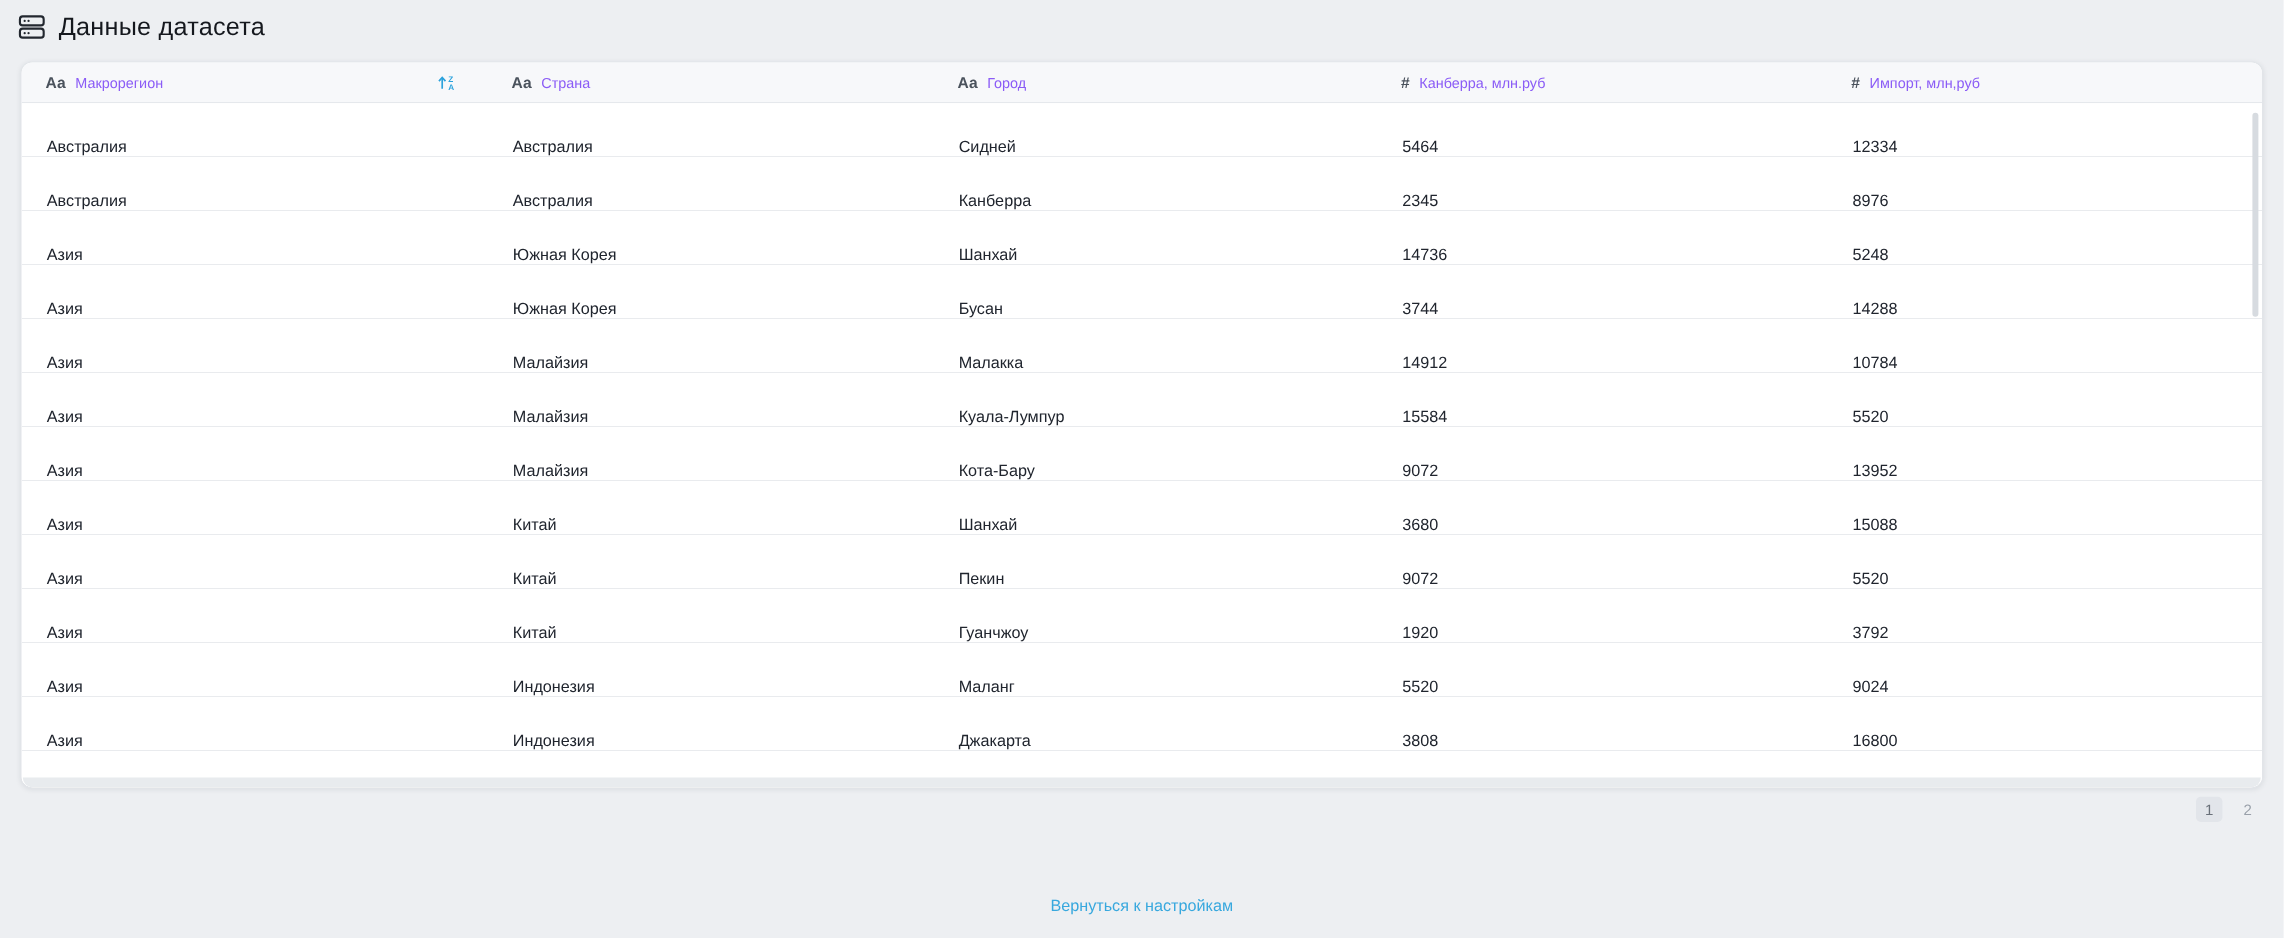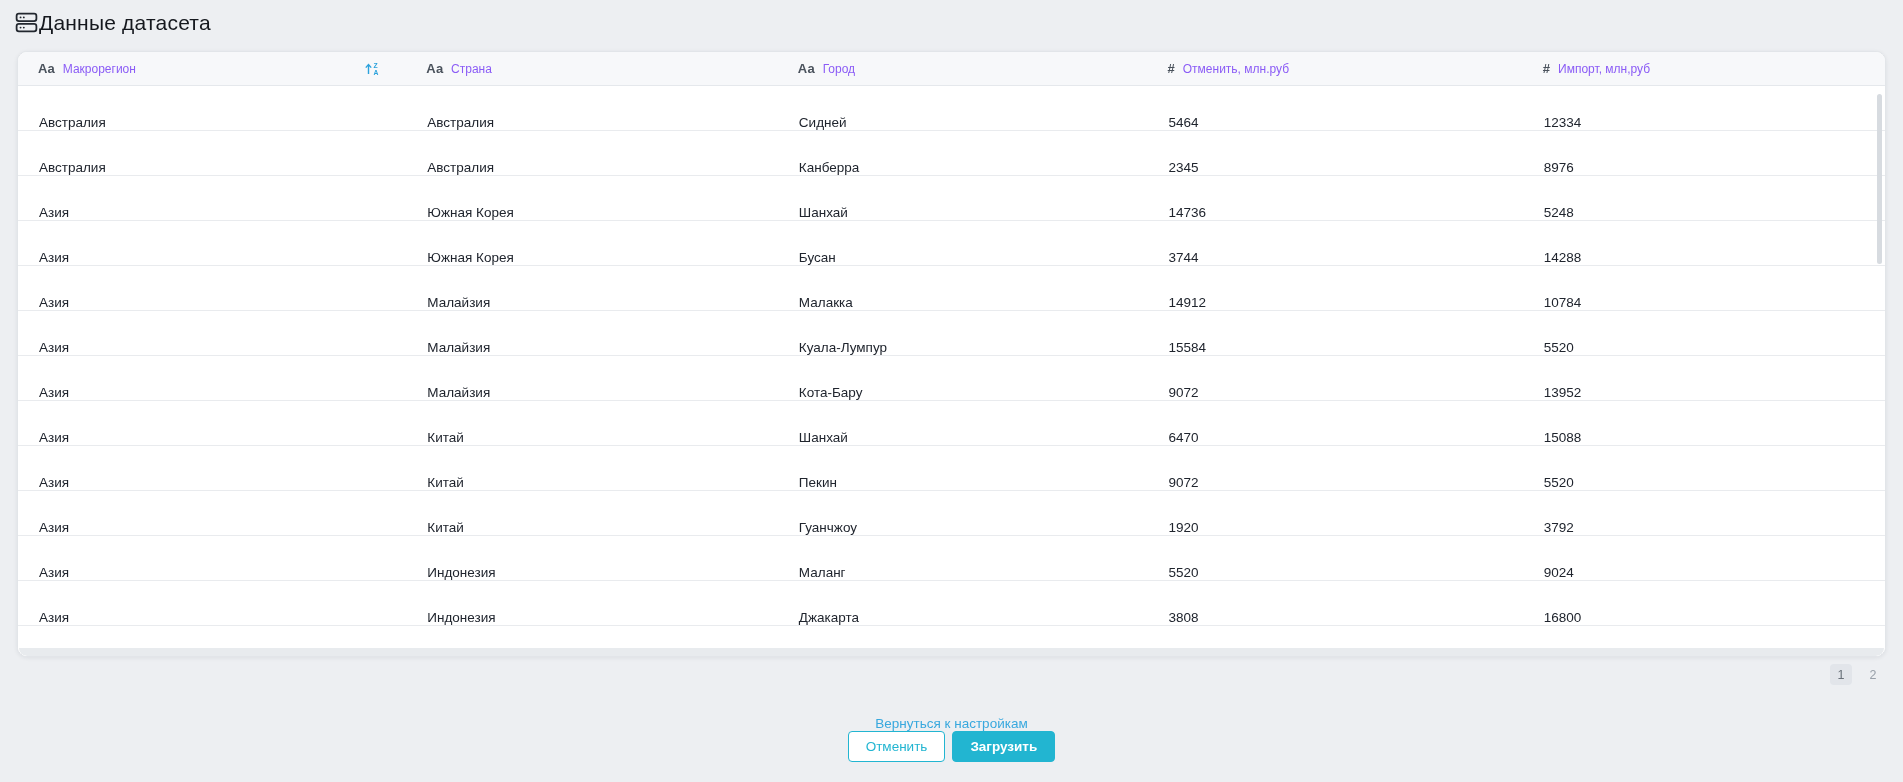--- a/index.html
+++ b/index.html
@@ -9,21 +9,21 @@
   *{box-sizing:border-box; margin:0; padding:0;}
   html,body{width:1903px; height:782px; overflow:hidden;}
   body{
     background:var(--page-bg);
     font-family:"Liberation Sans", sans-serif;
     color:#1f242d;
     position:relative;
   }
   
   .page-head{padding:10px 16px 0 14px;}
-  .title-row{display:flex; align-items:center; }
+  .title-row{display:flex; align-items:center; gap:10px;}
   .db-icon{width:25px; height:25px; color:#22272f; flex:0 0 auto;}
   .page-title{font-size:21px; font-weight:500; color:#15181e; letter-spacing:.2px;}
   .page-subtitle{font-size:12.5px; color:#8b929c; margin:3px 0 0 3px;}
 
   
   .card{
     position:relative;
     margin:16px 17px 0 17px;
     height:606px;
     background:#fff;
@@ -146,21 +146,21 @@
     <div class="th c1">
       <span class="prefix">Аа</span>
       <span class="label">Страна</span>
     </div>
     <div class="th c2">
       <span class="prefix">Аа</span>
       <span class="label">Город</span>
     </div>
     <div class="th c3">
       <span class="prefix">#</span>
-      <span class="label">Отменить, млн.руб</span>
+      <span class="label">Канберра, млн.руб</span>
     </div>
     <div class="th c4">
       <span class="prefix">#</span>
       <span class="label">Импорт, млн,руб</span>
     </div>
   </div>
 
   <div class="tbody">
       <div class="tr">
     <div class="td c0">Австралия</div>
@@ -208,21 +208,21 @@
     <div class="td c0">Азия</div>
     <div class="td c1">Малайзия</div>
     <div class="td c2">Кота-Бару</div>
     <div class="td c3">9072</div>
     <div class="td c4">13952</div>
   </div>
       <div class="tr">
     <div class="td c0">Азия</div>
     <div class="td c1">Китай</div>
     <div class="td c2">Шанхай</div>
-    <div class="td c3">6470</div>
+    <div class="td c3">3680</div>
     <div class="td c4">15088</div>
   </div>
       <div class="tr">
     <div class="td c0">Азия</div>
     <div class="td c1">Китай</div>
     <div class="td c2">Пекин</div>
     <div class="td c3">9072</div>
     <div class="td c4">5520</div>
   </div>
       <div class="tr">
@@ -259,17 +259,13 @@
   <div class="hscroll-track"></div>
 </div>
 
 <div class="pagination">
   <button class="page-btn active">1</button>
   <button class="page-btn">2</button>
 </div>
 
 <div class="footer">
   <a class="back-link">Вернуться к настройкам</a>
-  <div class="btns">
-    <button class="btn btn-cancel">Отменить</button>
-    <button class="btn btn-upload">Загрузить</button>
-  </div>
 </div>
 
 </body></html>

